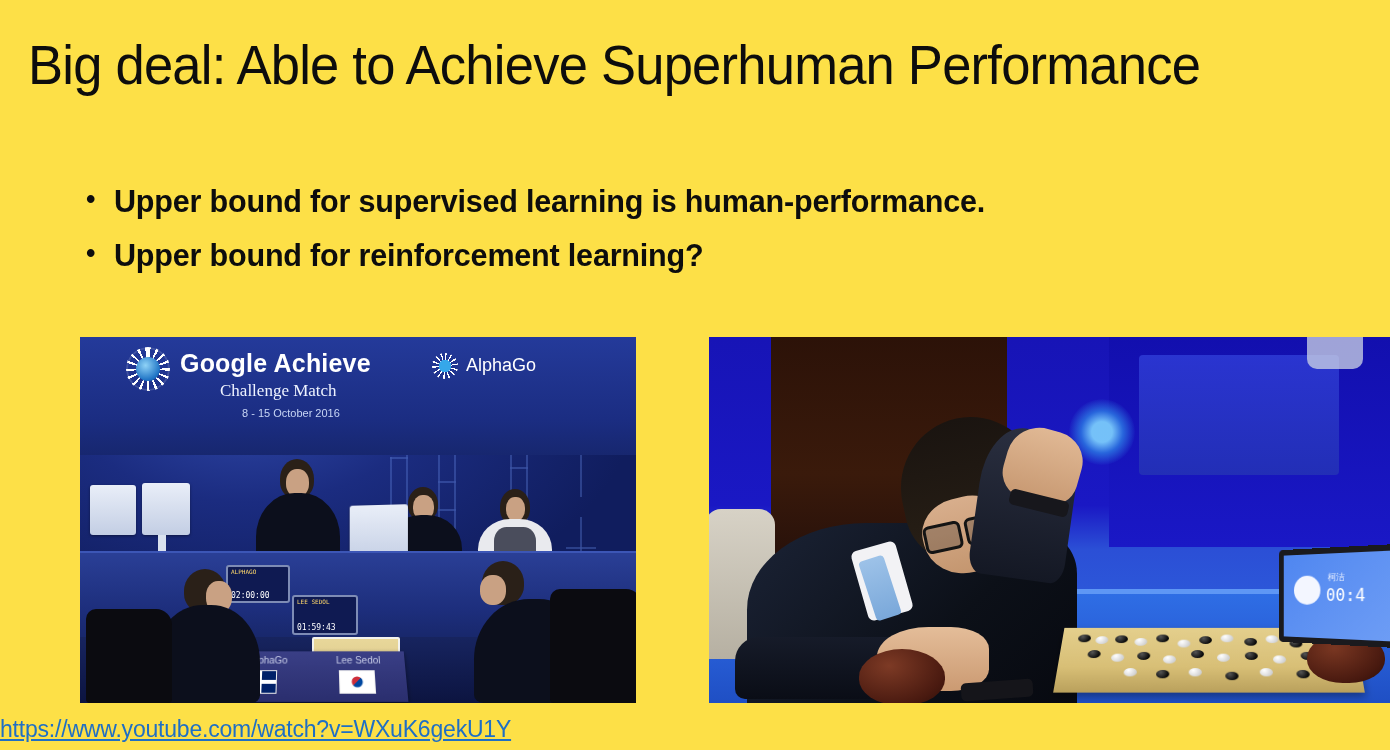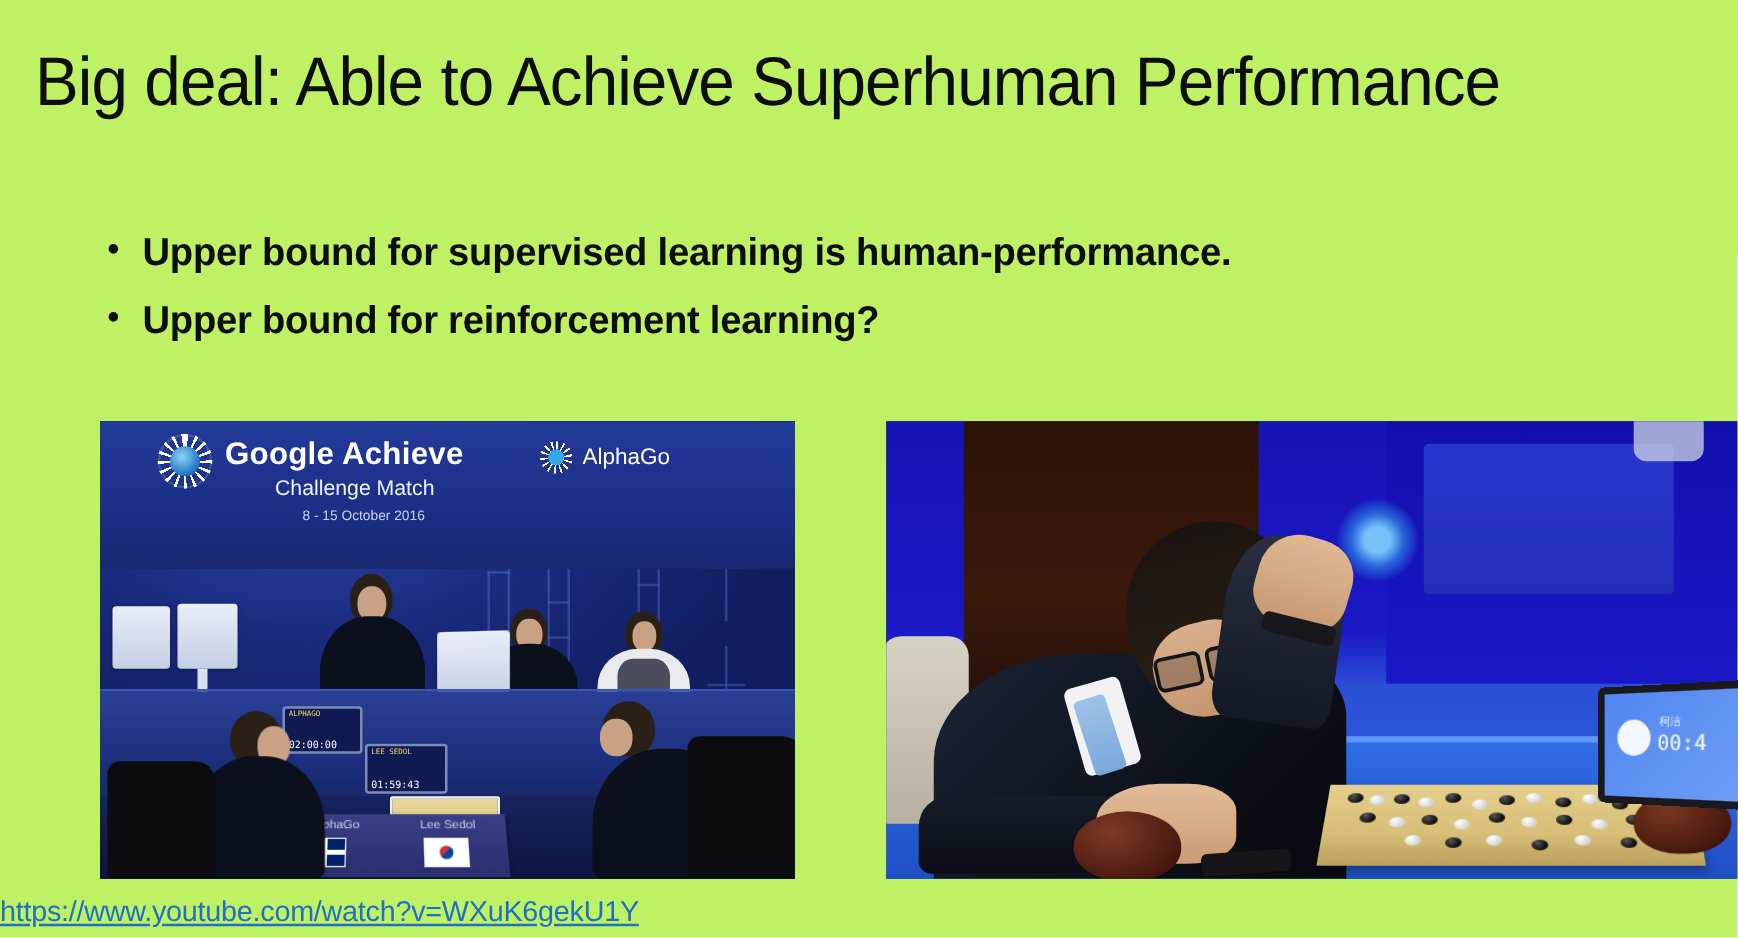--- a/index.html
+++ b/index.html
@@ -10,21 +10,21 @@
     width: 1390px;
     height: 750px;
     background: #ffffff;
     font-family: "Liberation Sans", sans-serif;
     overflow: hidden;
     position: relative;
   }
   .slide {
     position: absolute;
     inset: 0;
-    background: #bef264;
+    background: #fde047;
   }
 
   
   .slide-title {
     position: absolute;
     left: 28px;
     top: 36px;
     width: 1360px;
     font-family: "Liberation Sans", sans-serif;
     font-size: 55px;
@@ -135,20 +135,21 @@
     letter-spacing: .2px;
     white-space: nowrap;
   }
   .lp-gd-text .thin { font-weight: 700; }
   .lp-cm-text {
     position: absolute;
     left: 140px; top: 44px;
     color: #eef3ff;
     font-size: 17px;
     white-space: nowrap;
+    font-family: Liberation Serif, serif;
   }
   .lp-date-text {
     position: absolute;
     left: 162px; top: 70px;
     color: #c7d5f5;
     font-size: 11px;
     white-space: nowrap;
   }
   .lp-ag-dots {
     position: absolute;

